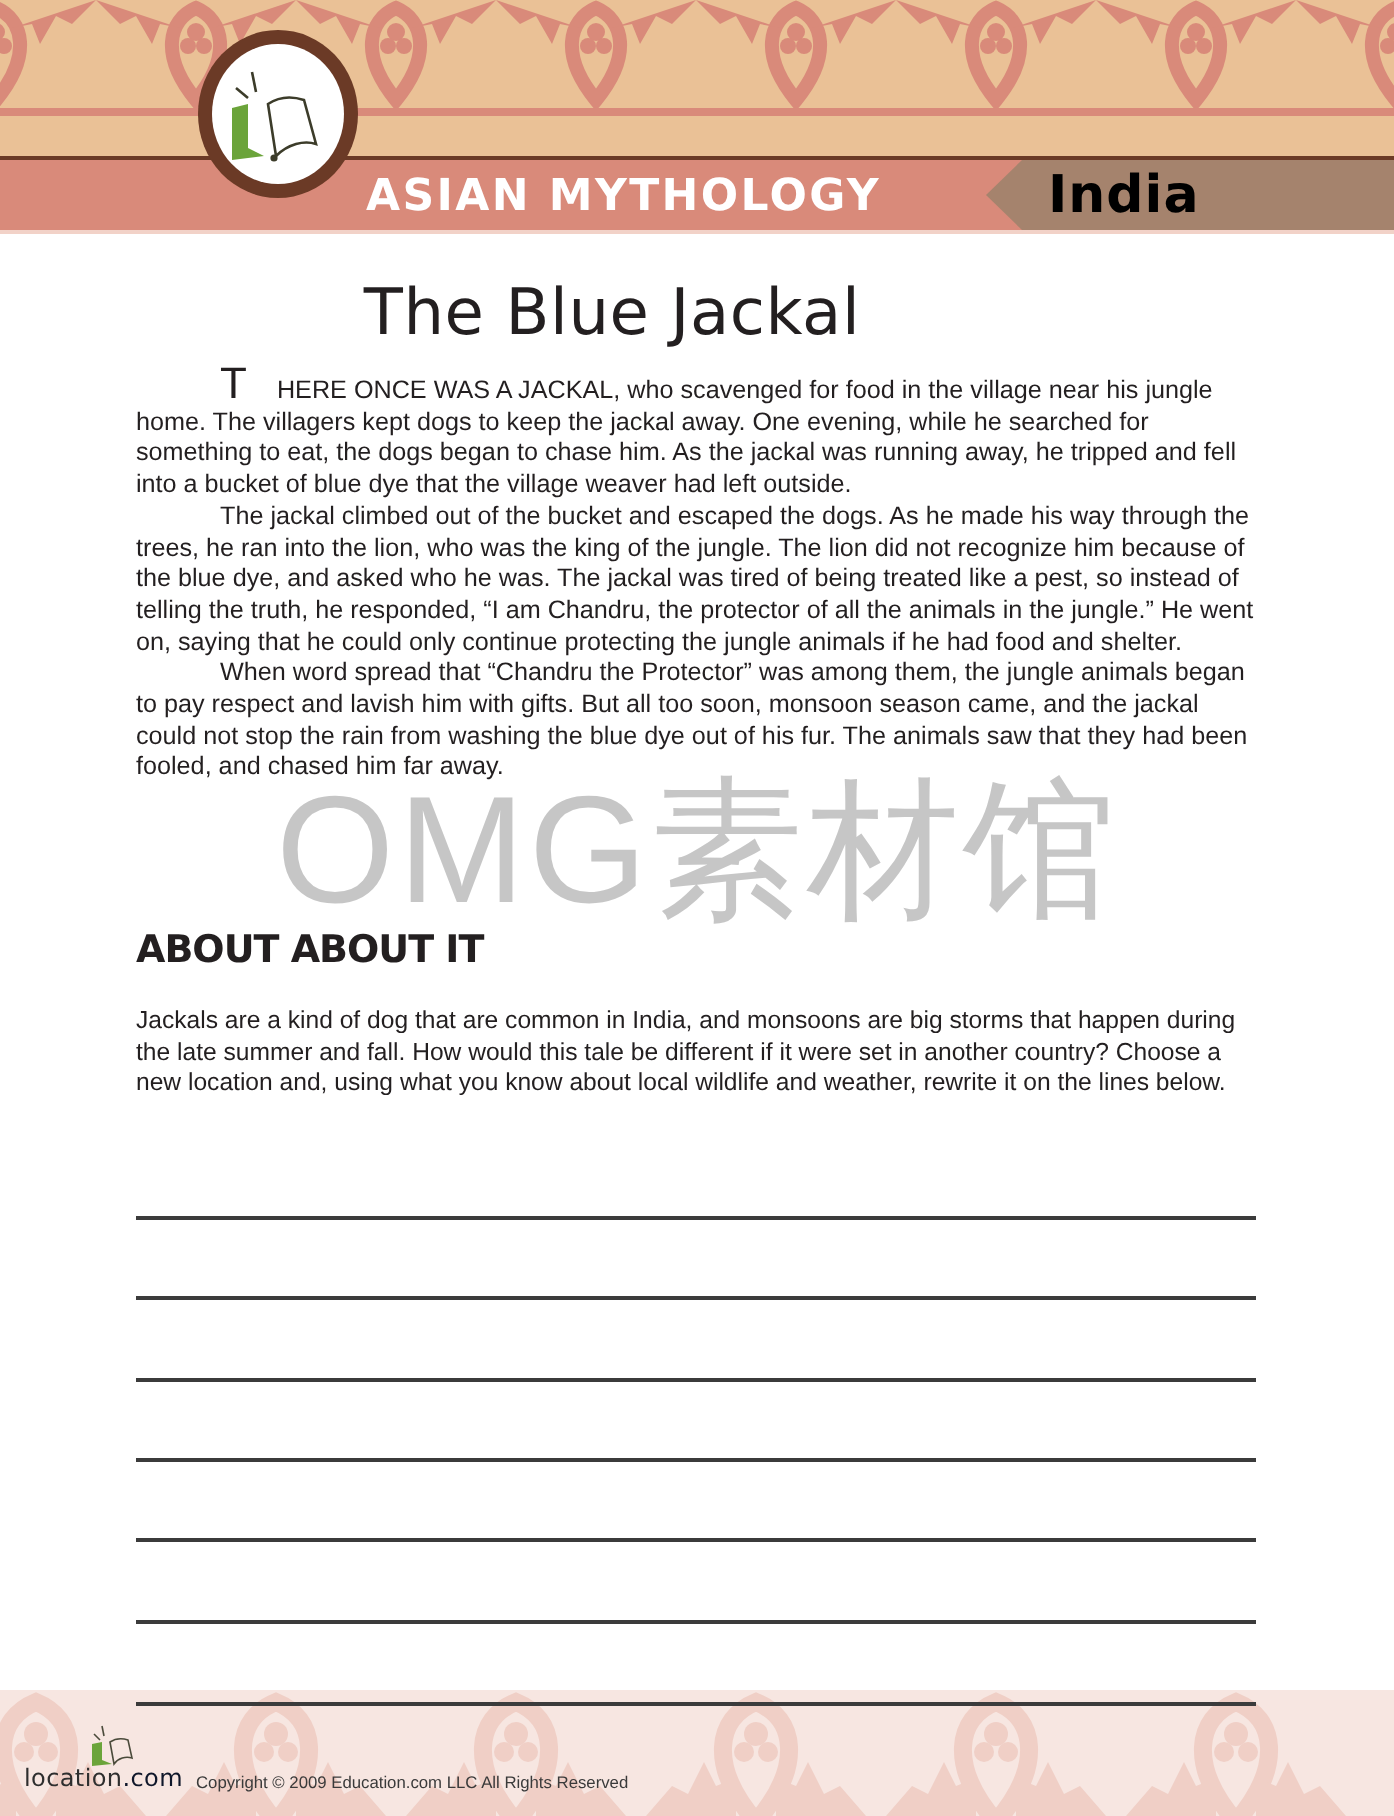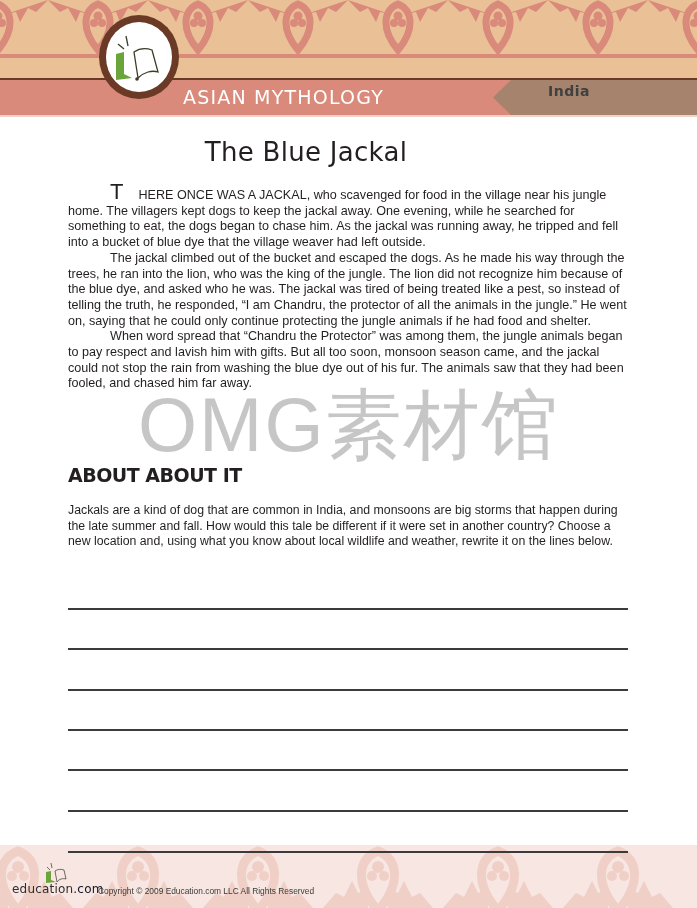--- a/index.html
+++ b/index.html
@@ -8,30 +8,30 @@
 
   
   .header { position: absolute; left: 0; top: 0; width: 697px; height: 116px; }
   .pattern-band { position: absolute; left: 0; top: 0; width: 697px; height: 54px; background: #eac196; overflow: hidden; }
   .pattern-band svg { position: absolute; left: 0; top: 0; }
   .pink-stripe { position: absolute; left: 0; top: 54px; width: 697px; height: 4px; background: #d98a7a; }
   .tan-band { position: absolute; left: 0; top: 58px; width: 697px; height: 20px; background: #eac196; }
   .brown-line { position: absolute; left: 0; top: 78px; width: 697px; height: 2px; background: #6b3a26; }
   .banner { position: absolute; left: 0; top: 80px; width: 697px; height: 35px; background: #d98a7a; }
   .banner-bottom { position: absolute; left: 0; top: 115px; width: 697px; height: 2px; background: #f2d2c8; }
-  .series-title { position: absolute; left: 183px; top: 86px; font-family: "DejaVu Sans", sans-serif; font-weight: normal; font-size: 19px; letter-spacing: 1.2px; color: #ffffff; }
+  .series-title { position: absolute; left: 183px; top: 86px; font-family: "DejaVu Sans", sans-serif; font-weight: bold; font-size: 22px; letter-spacing: 1.2px; color: #ffffff; }
   .country-tab { position: absolute; left: 493px; top: 80px; width: 204px; height: 35px; background: #a5836d; clip-path: polygon(18px 0, 100% 0, 100% 100%, 18px 100%, 0 50%); }
-  .country-label { position: absolute; left: 548px; top: 83px; font-family: "DejaVu Sans", sans-serif; font-weight: bold; font-size: 14px; color: #404040; letter-spacing: 0.5px; }
+  .country-label { position: absolute; left: 524px; top: 83px; font-family: "DejaVu Sans", sans-serif; font-weight: bold; font-size: 26px; color: #000000; letter-spacing: 0.5px; }
 
   .logo-ring { position: absolute; left: 99px; top: 15px; width: 80px; height: 84px; border-radius: 50%; background: #6b3a26; }
   .logo-inner { position: absolute; left: 106px; top: 22px; width: 66px; height: 70px; border-radius: 50%; background: #ffffff; }
   .logo-inner svg { position: absolute; left: 0; top: 0; }
 
   
-  .doc-title { position: absolute; left: 0; top: 137px; width: 612px; text-align: center; font-family: "DejaVu Sans", sans-serif; font-size: 26px; color: #231f20; letter-spacing: 0.3px; }
+  .doc-title { position: absolute; left: 0; top: 137px; width: 612px; text-align: center; font-family: "DejaVu Sans", sans-serif; font-size: 32px; color: #231f20; letter-spacing: 0.3px; }
 
   .story { position: absolute; left: 68px; top: 186px; width: 562px; font-size: 12.6px; line-height: 15.7px; color: #231f20; }
   .story p { text-indent: 42px; text-align: left; }
   .dropcap { font-size: 22px; line-height: 12px; }
   .smallcaps { font-size: 12.6px; padding-left: 15px; }
 
   .section-heading { position: absolute; left: 68px; top: 464px; font-family: "DejaVu Sans", sans-serif; font-weight: bold; font-size: 19px; letter-spacing: -0.5px; color: #231f20; }
   .prompt { position: absolute; left: 68px; top: 503px; width: 562px; font-weight: normal; font-size: 12.3px; line-height: 15.6px; color: #231f20; }
 
   .write-line { position: absolute; left: 68px; width: 560px; height: 2px; background: #3b3b3b; }
@@ -137,15 +137,15 @@
   </svg>
 </div>
 <div class="footer-rule"></div>
 
 <svg class="footer-logo-icon" width="24" height="22" viewBox="0 0 24 22">
   <line x1="4" y1="5" x2="7" y2="8" stroke="#4a4a3a" stroke-width="0.8"></line>
   <line x1="8" y1="1" x2="9" y2="6" stroke="#4a4a3a" stroke-width="0.8"></line>
   <path d="M3 10 L8 9 L8 18 L13 20 L3 21 Z" fill="#6ba43a"></path>
   <path d="M12 9 C15 7,18 7,21 8 L23 17 C20 16,16 17,14 20 Z" fill="none" stroke="#4a4a3a" stroke-width="0.8"></path>
 </svg>
-<div class="footer-logo"><span>education</span><span class="dotcom">.com</span></div>
+<div class="footer-logo"><span>location</span><span class="dotcom">.com</span></div>
 <div class="copyright">Copyright © 2009 Education.com LLC All Rights Reserved</div>
 <div class="more-link">More worksheets at www.education.com/worksheets</div>
 
 </body></html>

